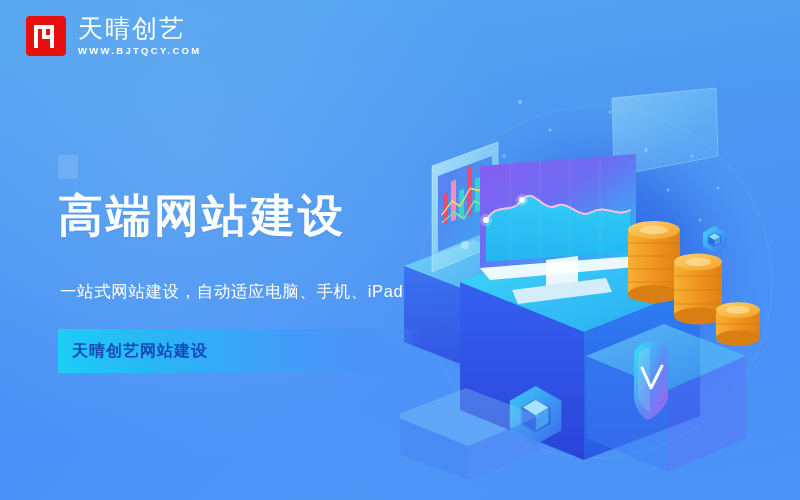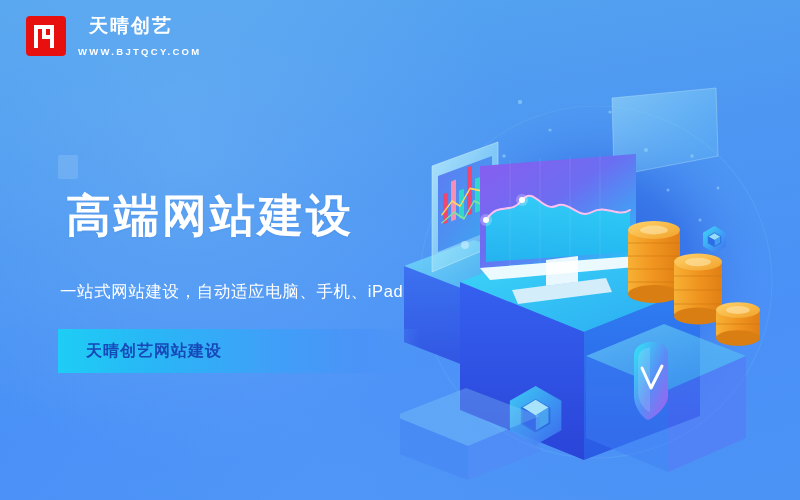--- a/index.html
+++ b/index.html
@@ -66,32 +66,31 @@
   .logo-mark .b4 { left: 8px;  top: 9px;  width: 20px; height: 4px; }
   .logo-mark .b5 { left: 16px; top: 19px; width: 12px; height: 3.5px; }
   .logo-text {
     display: flex;
     flex-direction: column;
     justify-content: center;
     line-height: 1;
   }
   .logo-cn {
     color: #ffffff;
-    font-size: 19px;
-    font-weight: 700;
+    font-size: 25px;
+    font-weight: 400;
     letter-spacing: 2px;
     white-space: nowrap;
-    margin-left: 11px;
   }
   .logo-url {
     color: #ffffff;
     font-size: 9.5px;
     font-weight: 700;
     letter-spacing: 2.3px;
-    margin-top: 12px;
+    margin-top: 5px;
     white-space: nowrap;
   }
 
   
   .copy {
     position: absolute;
     left: 58px;
     top: 155px;
     z-index: 40;
     width: 430px;
@@ -102,40 +101,40 @@
     border-radius: 2px;
     background: rgba(255,255,255,0.13);
     margin-bottom: 12px;
   }
   .headline {
     color: #ffffff;
     font-size: 45px;
     font-weight: 700;
     letter-spacing: 3px;
     line-height: 1.12;
-    margin: 8px;
+    margin: 0;
     white-space: nowrap;
     text-shadow: 0 1px 2px rgba(30,80,160,0.12);
   }
   .subhead {
     color: #ffffff;
     font-size: 16.5px;
     font-weight: 400;
     letter-spacing: 0.6px;
     margin: 40px 0 0 2px;
     white-space: nowrap;
   }
   .cta {
     margin-top: 26px;
     width: 362px;
     height: 44px;
     display: flex;
     align-items: center;
     border: none;
-    padding: 0 0 0 28px;
+    padding: 0 0 0 14px;
     cursor: pointer;
     background: linear-gradient(90deg, #1ecdf5 0%, #29b6f6 26%, #3fa0f8 58%, #4b93f7 84%, rgba(75,147,247,0) 100%);
     color: #1648b8;
     font-family: inherit;
     font-size: 16px;
     font-weight: 700;
     letter-spacing: 1px;
     text-align: left;
   }
 

